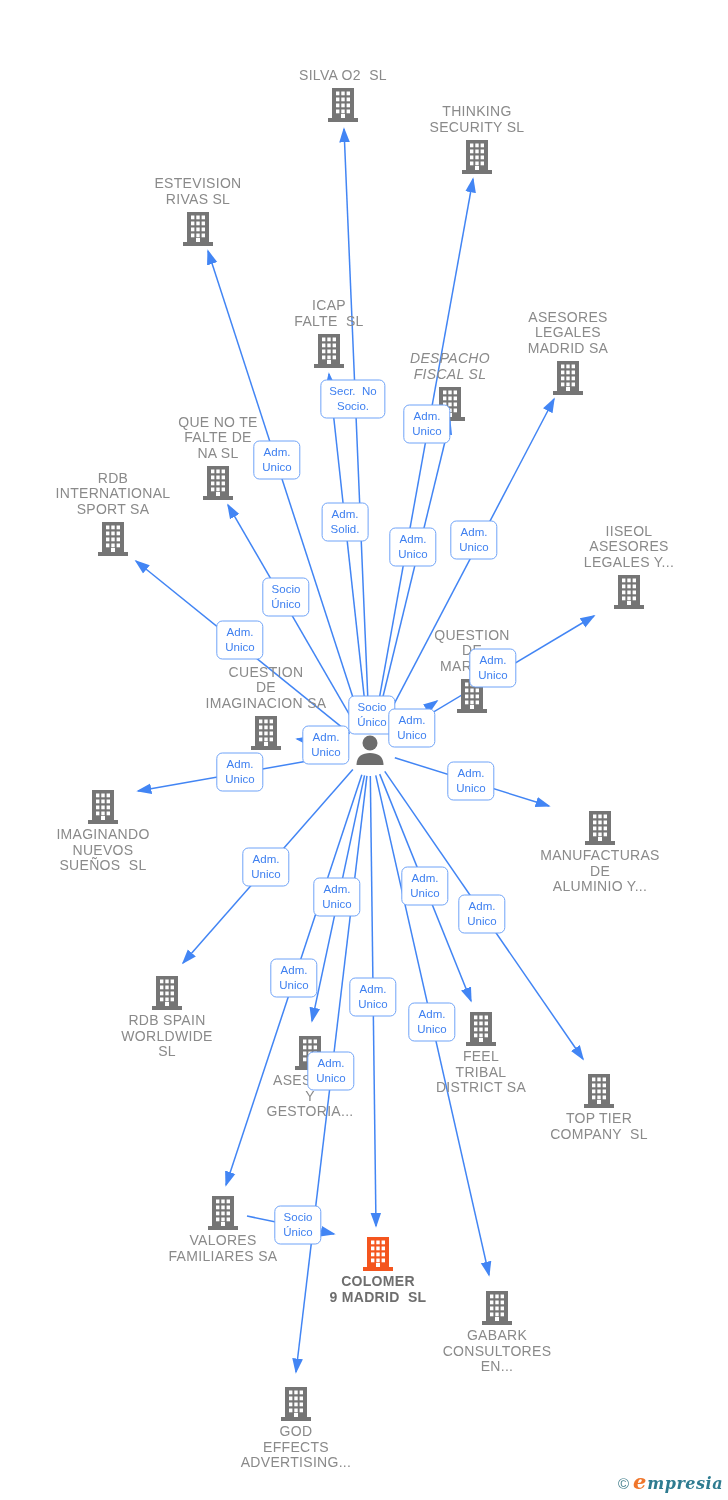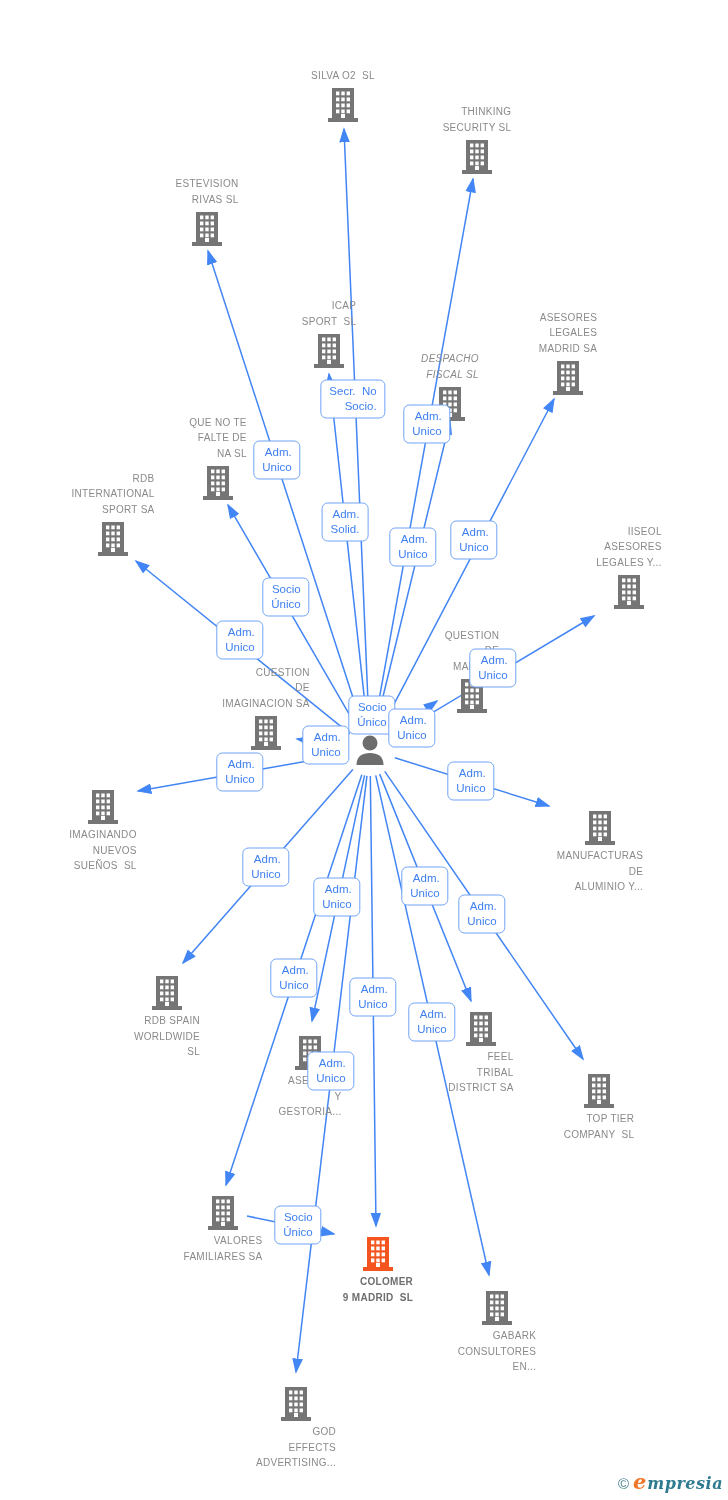--- a/index.html
+++ b/index.html
@@ -11,43 +11,43 @@
     overflow:hidden;
   }
   #edges{position:absolute;left:0;top:0;z-index:1;}
   .company-node,.person-node{
     position:absolute;z-index:2;
     transform:translate(-50%,-50%);
   }
   .icon-box{display:block;}
   .cname{
     position:absolute;left:50%;transform:translateX(-50%);
-    text-align:right;color:#8a8a8a;
-    font-size:10px;line-height:15.5px;letter-spacing:.3px;
+    text-align:center;color:#8a8a8a;
+    font-size:14px;line-height:15.5px;letter-spacing:.3px;
     white-space:pre;z-index:2;
   }
   .cname.above{bottom:calc(100% + 5px);}
   .cname.below{top:calc(100% + 3px);}
   .cname.bold{color:#6e6e6e;font-weight:bold;}
   .pname{
     position:absolute;left:50%;transform:translateX(-50%);
     bottom:calc(100% + 4px);
     text-align:center;color:#9a9a9a;
     font-size:13.5px;line-height:19px;white-space:pre;
   }
   .rel-label{
     position:absolute;z-index:3;
     transform:translate(-50%,-50%);
     background:#ffffff;
     border:1.5px solid #6fa3f8;
     border-radius:6px;
     padding:3px 8px 4px 8px;
     color:#3f80f0;
     font-size:11.5px;line-height:15px;
-    text-align:right;white-space:pre;
+    text-align:center;white-space:pre;
   }
   .watermark{
     position:absolute;right:5px;bottom:6px;z-index:5;
     display:flex;align-items:baseline;gap:4px;
     font-family:"DejaVu Serif", serif;
   }
   .wm-copy{color:#47808e;font-size:15px;font-family:"Liberation Sans",sans-serif;}
   .wm-e{color:#f0762b;font-size:21px;font-style:italic;font-weight:bold;}
   .wm-rest{color:#2e7b90;font-size:16px;font-style:italic;letter-spacing:.5px;margin-left:-3px;font-weight:bold;}
 </style>
@@ -127,21 +127,21 @@
           <rect x="13.3" y="15.5" width="3.4" height="3.8" fill="#ffffff"></rect>
           <rect x="18.6" y="15.5" width="3.4" height="3.8" fill="#ffffff"></rect>
           <rect x="8" y="21.5" width="3.4" height="3.8" fill="#ffffff"></rect>
           <rect x="13.3" y="21.5" width="3.4" height="3.8" fill="#ffffff"></rect>
           <rect x="18.6" y="21.5" width="3.4" height="3.8" fill="#ffffff"></rect>
     <rect x="13" y="26" width="4" height="4" fill="#ffffff"></rect>
   </svg>
       </div>
       <div class="cname above"><div>THINKING</div><div>SECURITY SL</div></div>
     </div>
-    <div class="company-node" style="left: 207px; top: 229px;">
+    <div class="company-node" style="left: 198px; top: 229px;">
       <div>
         <svg class="icon-box" width="30" height="34" viewBox="0 0 30 34">
     <rect x="4" y="0" width="22" height="30" fill="#757575"></rect>
     <rect x="0" y="30" width="30" height="4" fill="#757575"></rect>
     <rect x="8" y="3.5" width="3.4" height="3.8" fill="#ffffff"></rect>
           <rect x="13.3" y="3.5" width="3.4" height="3.8" fill="#ffffff"></rect>
           <rect x="18.6" y="3.5" width="3.4" height="3.8" fill="#ffffff"></rect>
           <rect x="8" y="9.5" width="3.4" height="3.8" fill="#ffffff"></rect>
           <rect x="13.3" y="9.5" width="3.4" height="3.8" fill="#ffffff"></rect>
           <rect x="18.6" y="9.5" width="3.4" height="3.8" fill="#ffffff"></rect>
@@ -169,21 +169,21 @@
           <rect x="18.6" y="9.5" width="3.4" height="3.8" fill="#ffffff"></rect>
           <rect x="8" y="15.5" width="3.4" height="3.8" fill="#ffffff"></rect>
           <rect x="13.3" y="15.5" width="3.4" height="3.8" fill="#ffffff"></rect>
           <rect x="18.6" y="15.5" width="3.4" height="3.8" fill="#ffffff"></rect>
           <rect x="8" y="21.5" width="3.4" height="3.8" fill="#ffffff"></rect>
           <rect x="13.3" y="21.5" width="3.4" height="3.8" fill="#ffffff"></rect>
           <rect x="18.6" y="21.5" width="3.4" height="3.8" fill="#ffffff"></rect>
     <rect x="13" y="26" width="4" height="4" fill="#ffffff"></rect>
   </svg>
       </div>
-      <div class="cname above"><div>ICAP</div><div>SPORT  SL</div></div>
+      <div class="cname above"><div>ICAP</div><div>FALTE  SL</div></div>
     </div>
     <div class="company-node" style="left: 450px; top: 404px; font-style: italic;">
       <div>
         <svg class="icon-box" width="30" height="34" viewBox="0 0 30 34">
     <rect x="4" y="0" width="22" height="30" fill="#757575"></rect>
     <rect x="0" y="30" width="30" height="4" fill="#757575"></rect>
     <rect x="8" y="3.5" width="3.4" height="3.8" fill="#ffffff"></rect>
           <rect x="13.3" y="3.5" width="3.4" height="3.8" fill="#ffffff"></rect>
           <rect x="18.6" y="3.5" width="3.4" height="3.8" fill="#ffffff"></rect>
           <rect x="8" y="9.5" width="3.4" height="3.8" fill="#ffffff"></rect>

